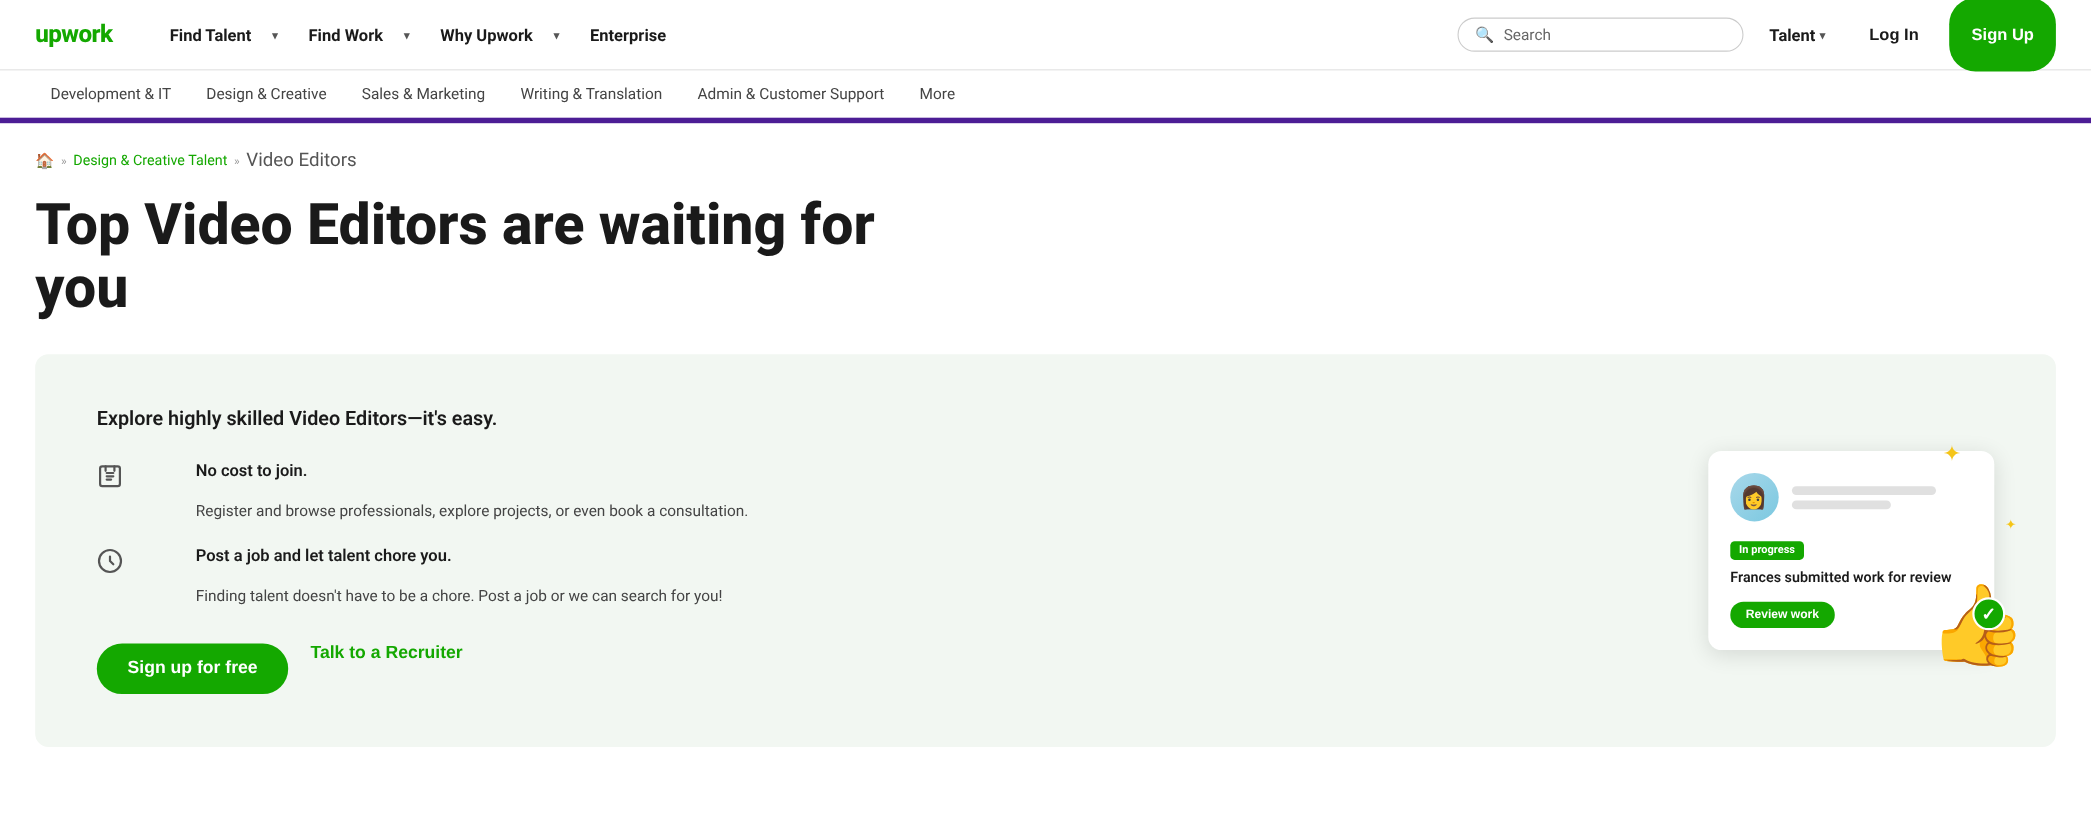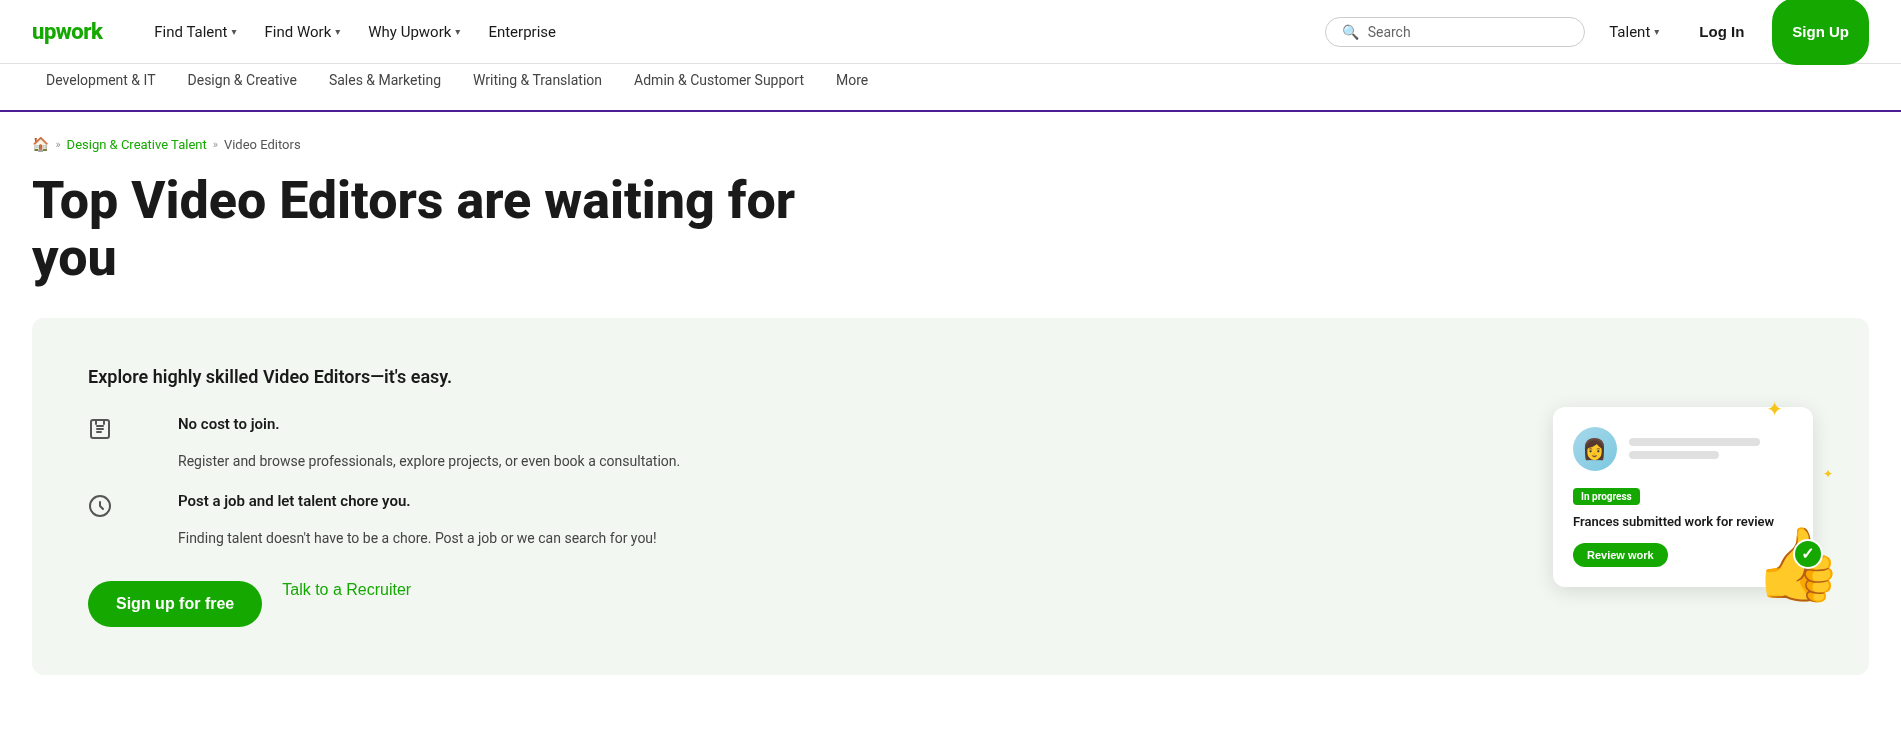--- a/index.html
+++ b/index.html
@@ -27,24 +27,24 @@
     }
     .nav-main {
       display: flex;
       align-items: center;
       gap: 4px;
       flex: 1;
     }
     .nav-item {
       display: flex;
       align-items: center;
-      gap: 4px;
+      gap: 19px;
       padding: 8px 12px;
       font-size: 15px;
-      font-weight: 400;
+      font-weight: 700;
       color: #1a1a1a;
       cursor: pointer;
       border-radius: 4px;
       white-space: nowrap;
     }
     .chevron {
       font-size: 10px;
       color: #555;
     }
     .header-right {
@@ -64,21 +64,21 @@
       cursor: text;
     }
     .search-icon-svg { color: #666; font-size: 14px; }
     .search-placeholder { font-size: 14px; color: #666; }
     .talent-dropdown {
       display: flex;
       align-items: center;
       gap: 4px;
       padding: 8px 12px;
       font-size: 15px;
-      font-weight: 400;
+      font-weight: 700;
       cursor: pointer;
       border-radius: 4px;
     }
     .login-btn {
       padding: 8px 16px;
       font-size: 15px;
       font-weight: 600;
       color: #1a1a1a;
       cursor: pointer;
       border-radius: 24px;
@@ -92,23 +92,24 @@
       color: #fff;
       background: #14a800;
       border: none;
       border-radius: 24px;
       cursor: pointer;
     }
 
     
     .secondary-nav {
       display: flex;
+      align-items: center;
       padding: 0 32px;
       height: 48px;
-      border-bottom: 2px solid #4c1d95;
+      border-bottom: 5px solid #4c1d95;
       gap: 4px;
     }
     .sec-nav-item {
       padding: 8px 14px;
       font-size: 14px;
       color: #444;
       cursor: pointer;
       border-radius: 4px;
       white-space: nowrap;
     }
@@ -122,21 +123,21 @@
       font-size: 13px;
       color: #555;
     }
     .breadcrumb-home {
       cursor: pointer;
       color: #555;
       font-size: 14px;
     }
     .breadcrumb-sep { color: #999; font-size: 11px; }
     .breadcrumb-link { color: #14a800; cursor: pointer; font-size: 13px; }
-    .breadcrumb-current { font-size: 13px; color: #555; }
+    .breadcrumb-current { font-size: 17px; color: #555; }
 
     
     .hero-title {
       padding: 8px 32px 32px;
       font-size: 52px;
       font-weight: 800;
       color: #1a1a1a;
       line-height: 1.1;
       max-width: 900px;
     }
@@ -185,21 +186,21 @@
       color: #fff;
       font-size: 16px;
       font-weight: 600;
       border: none;
       border-radius: 24px;
       cursor: pointer;
       white-space: nowrap;
     }
     .cta-secondary {
       font-size: 16px;
-      font-weight: 400;
+      font-weight: 700;
       color: #14a800;
       background: none;
       border: none;
       cursor: pointer;
       text-decoration: none;
     }
 
     
     .content-right { width: 260px; flex-shrink: 0; position: relative; }
     .illustration-card {

